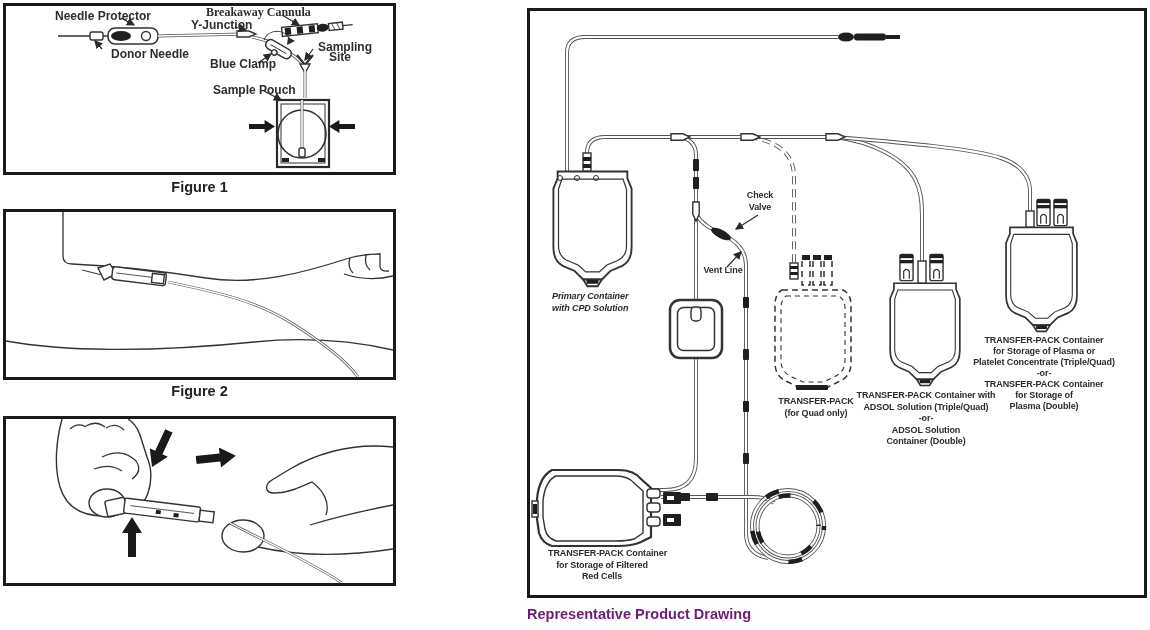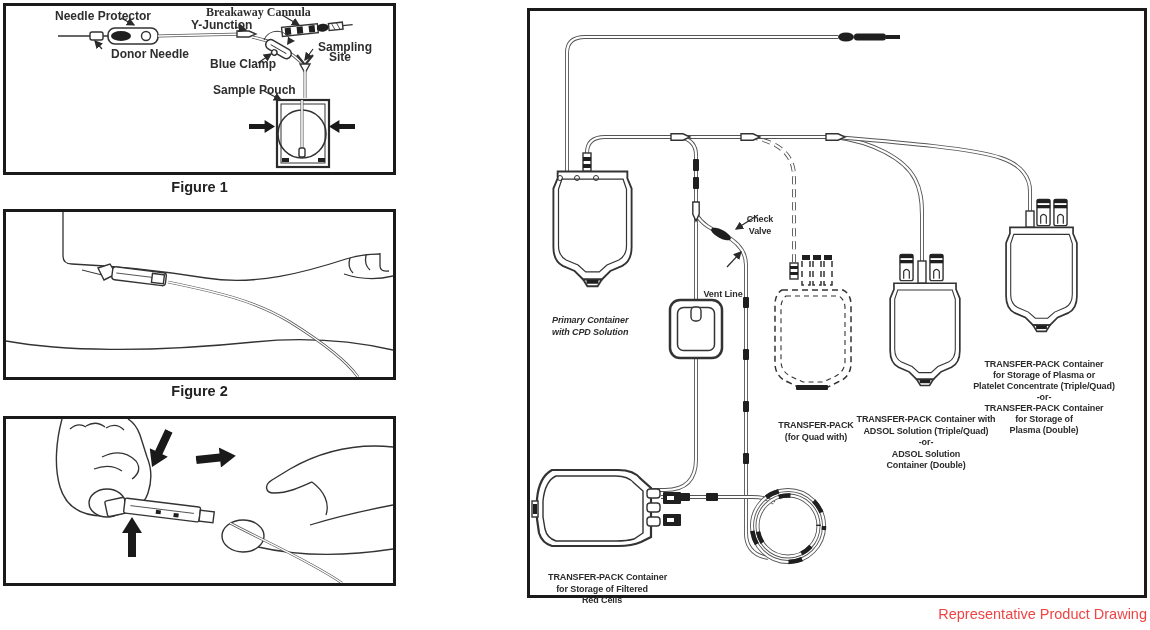--- a/index.html
+++ b/index.html
@@ -2,26 +2,26 @@
 <html><head>
 <meta charset="utf-8">
 <style>
   html,body{margin:0;padding:0;background:#fff;}
   .stage{position:relative;width:1150px;height:630px;background:#fff;overflow:hidden;
          font-family:"Liberation Sans",sans-serif;color:#222;}
   .fig-box{position:absolute;left:3px;width:387px;border:3px solid #1a1a1a;background:#fff;}
   .fig-caption{position:absolute;left:3px;width:393px;text-align:center;font-size:14.5px;
                font-weight:700;color:#222;}
   .panel{position:absolute;left:527px;top:8px;width:614px;height:584px;border:3px solid #1a1a1a;background:#fff;}
-  .panel-caption{position:absolute;left:527px;top:606px;width:620px;text-align:right;
-                 font-size:14.5px;font-weight:400;color:#ef4444;}
+  .panel-caption{position:absolute;left:527px;top:606px;width:620px;text-align:left;
+                 font-size:14.5px;font-weight:700;color:#701a75;}
   .dlabel{position:absolute;font-size:12px;font-weight:700;color:#2e2e2e;line-height:10px;
           white-space:pre;}
   .plabel{position:absolute;font-size:9px;font-weight:700;color:#2b2b2b;line-height:11.5px;
-          white-space:pre;text-align:center;letter-spacing:-0.1px;margin-top:24px;}
+          white-space:pre;text-align:center;letter-spacing:-0.1px;}
   .plabel.tl{text-align:left;font-style:italic;}
   .locbox{position:absolute;left:139px;top:8px;width:164px;height:31px;border:1.6px dashed #2a2a2a;
           font-size:8px;font-weight:700;letter-spacing:.2px;text-align:center;line-height:14px;
           padding-top:1px;box-sizing:border-box;color:#222;white-space:pre;}
   .note{position:absolute;left:322px;top:502px;width:292px;font-family:"Liberation Serif",serif;
         font-size:10.5px;color:#1d1d1d;white-space:nowrap;}
   .note b{font-style:italic;}
   svg{position:absolute;left:0;top:0;}
   .ln{stroke:#333;stroke-width:1.3;fill:none;}
   .to{stroke:#555;stroke-width:4;fill:none;}
@@ -339,21 +339,21 @@
           </marker>
       </defs>
     </svg>
 
     <div class="plabel" style="left:203px;top:179px;width:54px;">Check
 Valve</div>
     <div class="plabel" style="left:165px;top:254px;width:56px;">Vent Line</div>
     <div class="plabel tl" style="left:22px;top:280px;width:110px;">Primary Container
 with CPD Solution</div>
     <div class="plabel" style="left:236px;top:385px;width:100px;">TRANSFER-PACK
-(for Quad with)</div>
+(for Quad only)</div>
     <div class="plabel" style="left:321px;top:379px;width:150px;">TRANSFER-PACK Container with
 ADSOL Solution (Triple/Quad)
 -or-
 ADSOL Solution
 Container (Double)</div>
     <div class="plabel" style="left:429px;top:324px;width:170px;line-height:11px;">TRANSFER-PACK Container
 for Storage of Plasma or
 Platelet Concentrate (Triple/Quad)
 -or-
 TRANSFER-PACK Container

